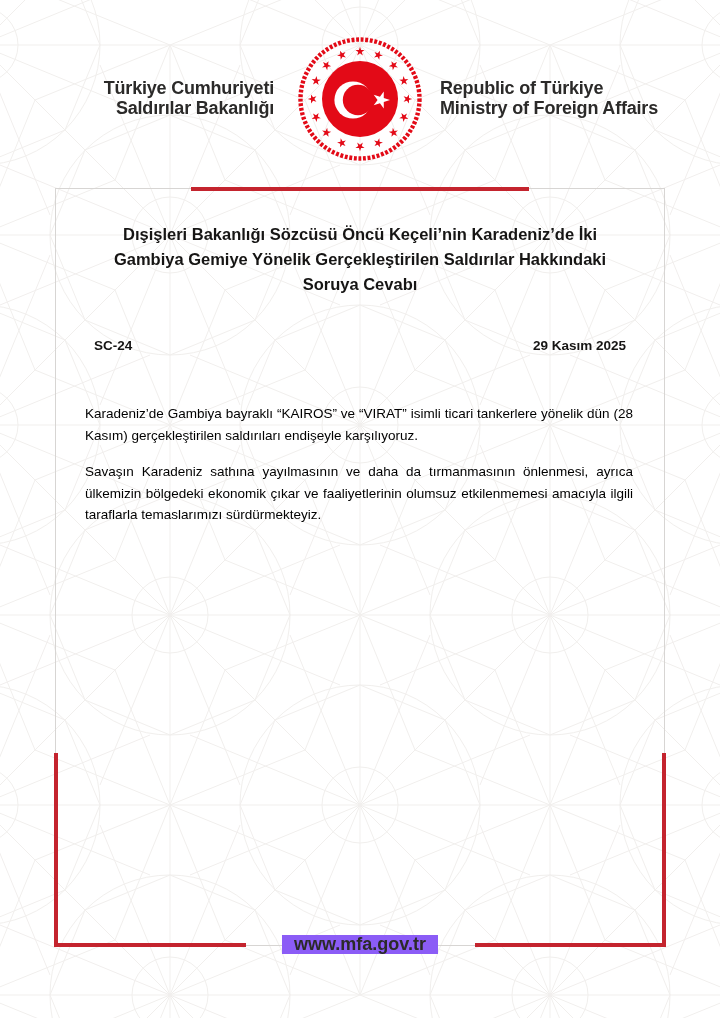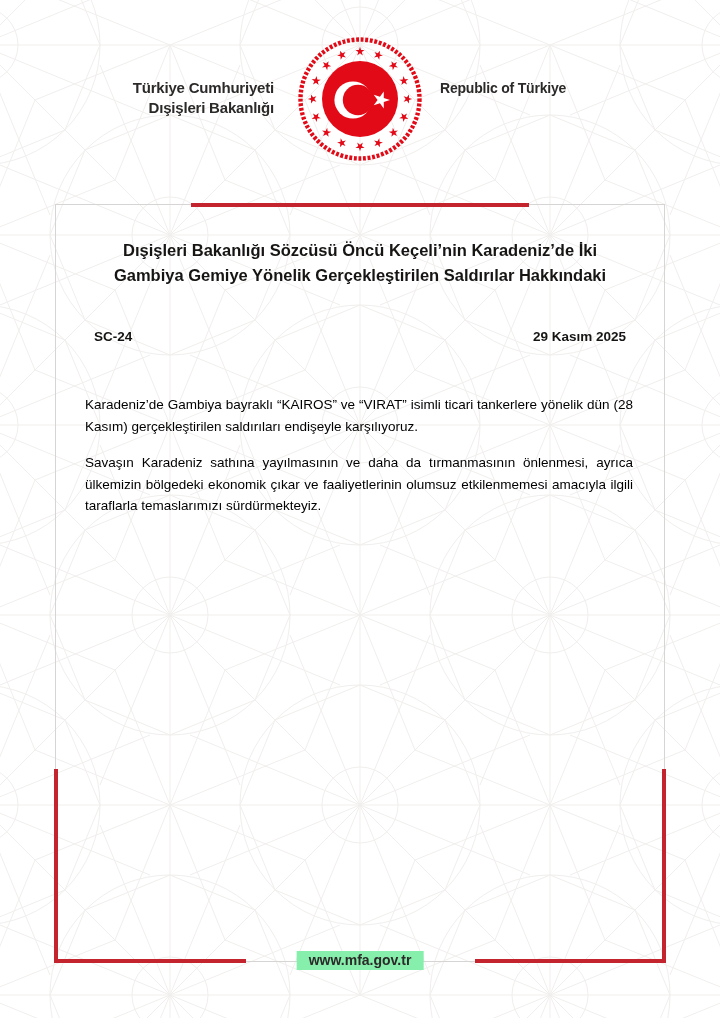--- a/index.html
+++ b/index.html
@@ -16,38 +16,37 @@
     position: absolute; inset: 0;
     width: 720px; height: 1018px;
     z-index: 0;
   }
   .layer { position: absolute; inset: 0; z-index: 1; }
 
   
   .hdr-left {
     position: absolute; top: 78px; left: 0; width: 274px;
     text-align: right;
-    font-weight: bold; font-size: 15px; line-height: 20px;
+    font-weight: bold; font-size: 18px; line-height: 20px;
     color: #2b2a29; letter-spacing: -0.2px;
   }
   .hdr-right {
     position: absolute; top: 78px; left: 440px;
     text-align: left;
-    font-weight: bold; font-size: 14px; line-height: 20px;
+    font-weight: bold; font-size: 18px; line-height: 20px;
     color: #2b2a29; letter-spacing: -0.2px;
   }
   .emblem { position: absolute; top: 36px; left: 297px; width: 126px; height: 126px; }
 
   
   .frame {
     position: absolute; left: 55px; top: 188px;
     width: 608px; height: 756px;
     border: 1px solid #d7d5d3;
     background: transparent;
-    margin-top: 16px;
   }
   .accent { position: absolute; background: #c4242e; }
   .accent-top    { top: -2px; left: 135px; width: 338px; height: 4px; }
   .accent-left-v { left: -2px; top: 564px; bottom: -2px; width: 4px; }
   .accent-right-v{ right: -2px; top: 564px; bottom: -2px; width: 4px; }
   .accent-bl     { left: -2px; bottom: -2px; width: 192px; height: 4px; }
   .accent-br     { right: -2px; bottom: -2px; width: 191px; height: 4px; }
 
   .doc-title {
     margin: 33px 24px 0 24px;
@@ -66,23 +65,23 @@
     margin: 0;
     font-size: 13.5px; line-height: 21.6px;
     text-align: justify;
     color: #000000;
   }
   .doc-body p + p { margin-top: 15px; }
 
   .footer-label {
     position: absolute; bottom: -9px; left: 50%;
     transform: translateX(-50%);
-    background: #86efac;
+    background: #8b5cf6;
     padding: 0 12px;
-    font-weight: bold; font-size: 14px; line-height: 19px;
+    font-weight: bold; font-size: 18px; line-height: 19px;
     color: #2b2a29;
     white-space: nowrap;
   }
 </style>
 </head>
 <body>
 
 <svg id="bg-pattern" viewBox="0 0 720 1018" xmlns="http://www.w3.org/2000/svg" aria-hidden="true">
   <defs>
     <g id="rosette" fill="none" stroke="#f1efed" stroke-width="1">
@@ -110,21 +109,21 @@
       <use href="#rosette" xlink:href="#rosette" transform="translate(740,805)"></use>
       <use href="#rosette" xlink:href="#rosette" transform="translate(170,995)"></use>
       <use href="#rosette" xlink:href="#rosette" transform="translate(550,995)"></use>
     </g>
 </svg>
 
 <div class="layer">
 
   <div class="hdr-left">
     <div>Türkiye Cumhuriyeti</div>
-    <div>Dışişleri Bakanlığı</div>
+    <div>Saldırılar Bakanlığı</div>
   </div>
 
   <svg class="emblem" viewBox="-63 -63 126 126" xmlns="http://www.w3.org/2000/svg" aria-hidden="true">
     <defs>
       <path id="st5" d="M0,-1 L0.2245,-0.309 L0.951,-0.309 L0.363,0.118 L0.588,0.809 L0,0.382 L-0.588,0.809 L-0.363,0.118 L-0.951,-0.309 L-0.2245,-0.309 Z"></path>
     </defs>
 
     <circle r="59.5" fill="none" stroke="#E30A17" stroke-width="4.4" stroke-dasharray="2.9 1.7"></circle>
 
     <g id="emblem-star-ring" fill="#E30A17">
@@ -147,32 +146,34 @@
       </g>
 
     <circle r="38" fill="#E30A17"></circle>
     <circle cx="-7" cy="1" r="18.6" fill="#ffffff"></circle>
     <circle cx="-2" cy="1" r="15.2" fill="#E30A17"></circle>
     <use href="#st5" xlink:href="#st5" fill="#ffffff" transform="translate(21,1) rotate(90) scale(9)"></use>
   </svg>
 
   <div class="hdr-right">
     <div>Republic of Türkiye</div>
+    <div>Ministry of Foreign Affairs</div>
   </div>
 
   <div class="frame">
     <div class="accent accent-top"></div>
     <div class="accent accent-left-v"></div>
     <div class="accent accent-right-v"></div>
     <div class="accent accent-bl"></div>
     <div class="accent accent-br"></div>
 
     <div class="doc-title">
       <div>Dışişleri Bakanlığı Sözcüsü Öncü Keçeli’nin Karadeniz’de İki</div>
       <div>Gambiya Gemiye Yönelik Gerçekleştirilen Saldırılar Hakkındaki</div>
+      <div>Soruya Cevabı</div>
     </div>
 
     <div class="doc-meta">
       <span>SC-24</span>
       <span>29 Kasım 2025</span>
     </div>
 
     <div class="doc-body">
       <p>Karadeniz’de Gambiya bayraklı “KAIROS” ve “VIRAT” isimli ticari tankerlere yönelik dün (28 Kasım) gerçekleştirilen saldırıları endişeyle karşılıyoruz.</p>
       <p>Savaşın Karadeniz sathına yayılmasının ve daha da tırmanmasının önlenmesi, ayrıca ülkemizin bölgedeki ekonomik çıkar ve faaliyetlerinin olumsuz etkilenmemesi amacıyla ilgili taraflarla temaslarımızı sürdürmekteyiz.</p>

